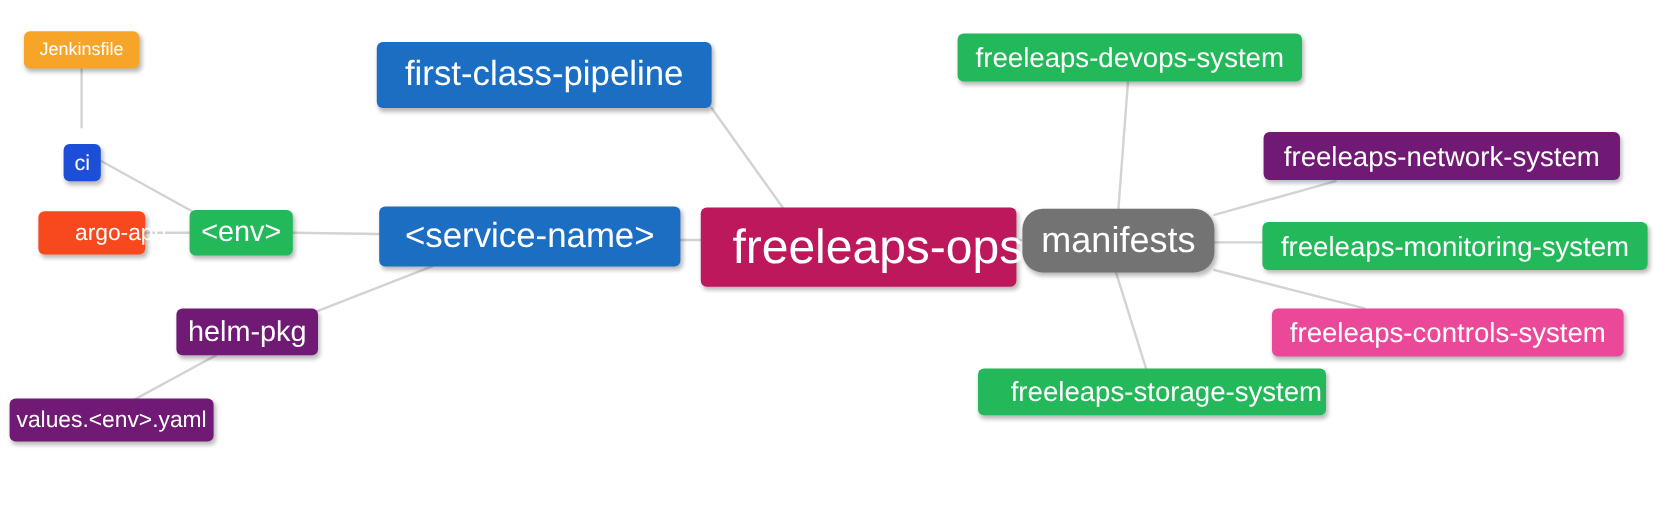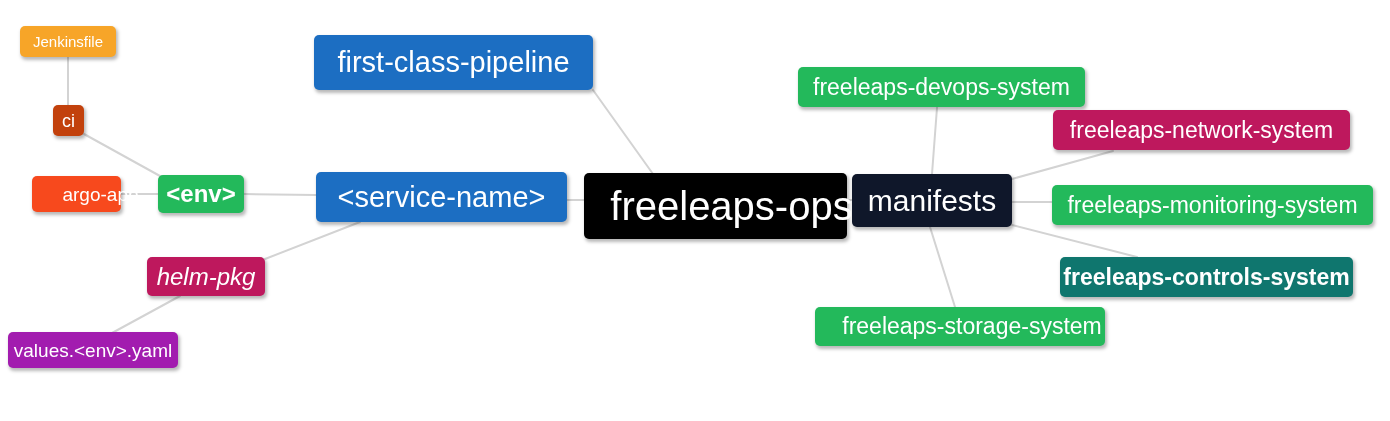--- a/index.html
+++ b/index.html
@@ -28,21 +28,21 @@
   .n-jenkinsfile        {left:20px;  top:26px;  width:96px;  height:31px; font-size:15px;}
   .n-ci                 {left:53px;  top:105px; width:31px;  height:31px; font-size:18px;}
   .n-argo-app           {left:32px;  top:176px; width:89px;  height:36px; font-size:19px;}
   .n-env                {left:158px; top:175px; width:86px;  height:38px; font-size:24px;}
   .n-helm-pkg           {left:147px; top:257px; width:118px; height:39px; font-size:24px;}
   .n-values-env-yaml    {left:8px;   top:332px; width:170px; height:36px; font-size:19px;}
   .n-first-class-pipeline{left:314px;top:35px;  width:279px; height:55px; font-size:29px;}
   .n-service-name       {left:316px; top:172px; width:251px; height:50px; font-size:29px;}
   .n-freeleaps-ops      {left:584px; top:173px; width:263px; height:66px; font-size:40px;}
   .n-manifests          {left:852px; top:174px; width:160px; height:53px; font-size:30px;}
-  .n-devops-system      {left:798px; top:28px;  width:287px; height:40px; font-size:23px;margin-top:39px;}
+  .n-devops-system      {left:798px; top:28px;  width:287px; height:40px; font-size:23px;}
   .n-network-system     {left:1053px;top:110px; width:297px; height:40px; font-size:23px;}
   .n-monitoring-system  {left:1052px;top:185px; width:321px; height:40px; font-size:23px;}
   .n-controls-system    {left:1060px;top:257px; width:293px; height:40px; font-size:23px;}
   .n-storage-system     {left:815px; top:307px; width:290px; height:39px; font-size:23px;padding-left:24px;}
 </style>
 </head>
 <body>
 
 <div class="canvas">
 
@@ -58,41 +58,41 @@
     <line x1="847" y1="200" x2="852" y2="200"></line>
     <line x1="932" y1="174" x2="940" y2="68"></line>
     <line x1="1012" y1="179" x2="1113" y2="151"></line>
     <line x1="1012" y1="202" x2="1052" y2="202"></line>
     <line x1="1012" y1="225" x2="1137" y2="257"></line>
     <line x1="930" y1="227" x2="955" y2="307"></line>
   </svg>
 
   <div class="node n-jenkinsfile" style="background-color: rgb(247, 165, 40);">Jenkinsfile</div>
 
-  <div class="node n-ci" style="background-color: #c2410c;">ci</div>
+  <div class="node n-ci" style="background-color: #1d4ed8; margin-top: 15px;">ci</div>
 
   <div class="node n-argo-app" style="background-color: rgb(247, 73, 29); padding-left: 48px;">argo-app</div>
 
-  <div class="node n-env" style="background-color: rgb(35, 185, 91); font-weight: bold;">&lt;env&gt;</div>
+  <div class="node n-env" style="background-color: rgb(35, 185, 91);">&lt;env&gt;</div>
 
-  <div class="node n-helm-pkg" style="background-color: #be185d; font-style: italic;">helm-pkg</div>
+  <div class="node n-helm-pkg" style="background-color: #701a75;">helm-pkg</div>
 
-  <div class="node n-values-env-yaml" style="background-color: #a21caf;">values.&lt;env&gt;.yaml</div>
+  <div class="node n-values-env-yaml" style="background-color: #701a75;">values.&lt;env&gt;.yaml</div>
 
   <div class="node n-first-class-pipeline" style="background-color: rgb(28, 110, 194);">first-class-pipeline</div>
 
   <div class="node n-service-name" style="background-color: rgb(28, 110, 194);">&lt;service-name&gt;</div>
 
-  <div class="node n-freeleaps-ops" style="background-color: #000000; padding-left: 32px;">freeleaps-ops</div>
+  <div class="node n-freeleaps-ops" style="background-color: #be185d; padding-left: 32px;">freeleaps-ops</div>
 
-  <div class="node n-manifests" style="background-color: #0f172a;">manifests</div>
+  <div class="node n-manifests" style="background-color: #737373; border-radius: 17px;">manifests</div>
 
   <div class="node n-devops-system" style="background-color: rgb(35, 185, 91);">freeleaps-devops-system</div>
 
-  <div class="node n-network-system" style="background-color: #be185d; text-align: center;">freeleaps-network-system</div>
+  <div class="node n-network-system" style="background-color: #701a75; text-align: center;">freeleaps-network-system</div>
 
   <div class="node n-monitoring-system" style="background-color: rgb(35, 185, 91);">freeleaps-monitoring-system</div>
 
-  <div class="node n-controls-system" style="background-color: #0f766e; font-weight: bold;">freeleaps-controls-system</div>
+  <div class="node n-controls-system" style="background-color: #ec4899;">freeleaps-controls-system</div>
 
   <div class="node n-storage-system" style="background-color: rgb(35, 185, 91);">freeleaps-storage-system</div>
 
 </div>
 
 </body></html>

